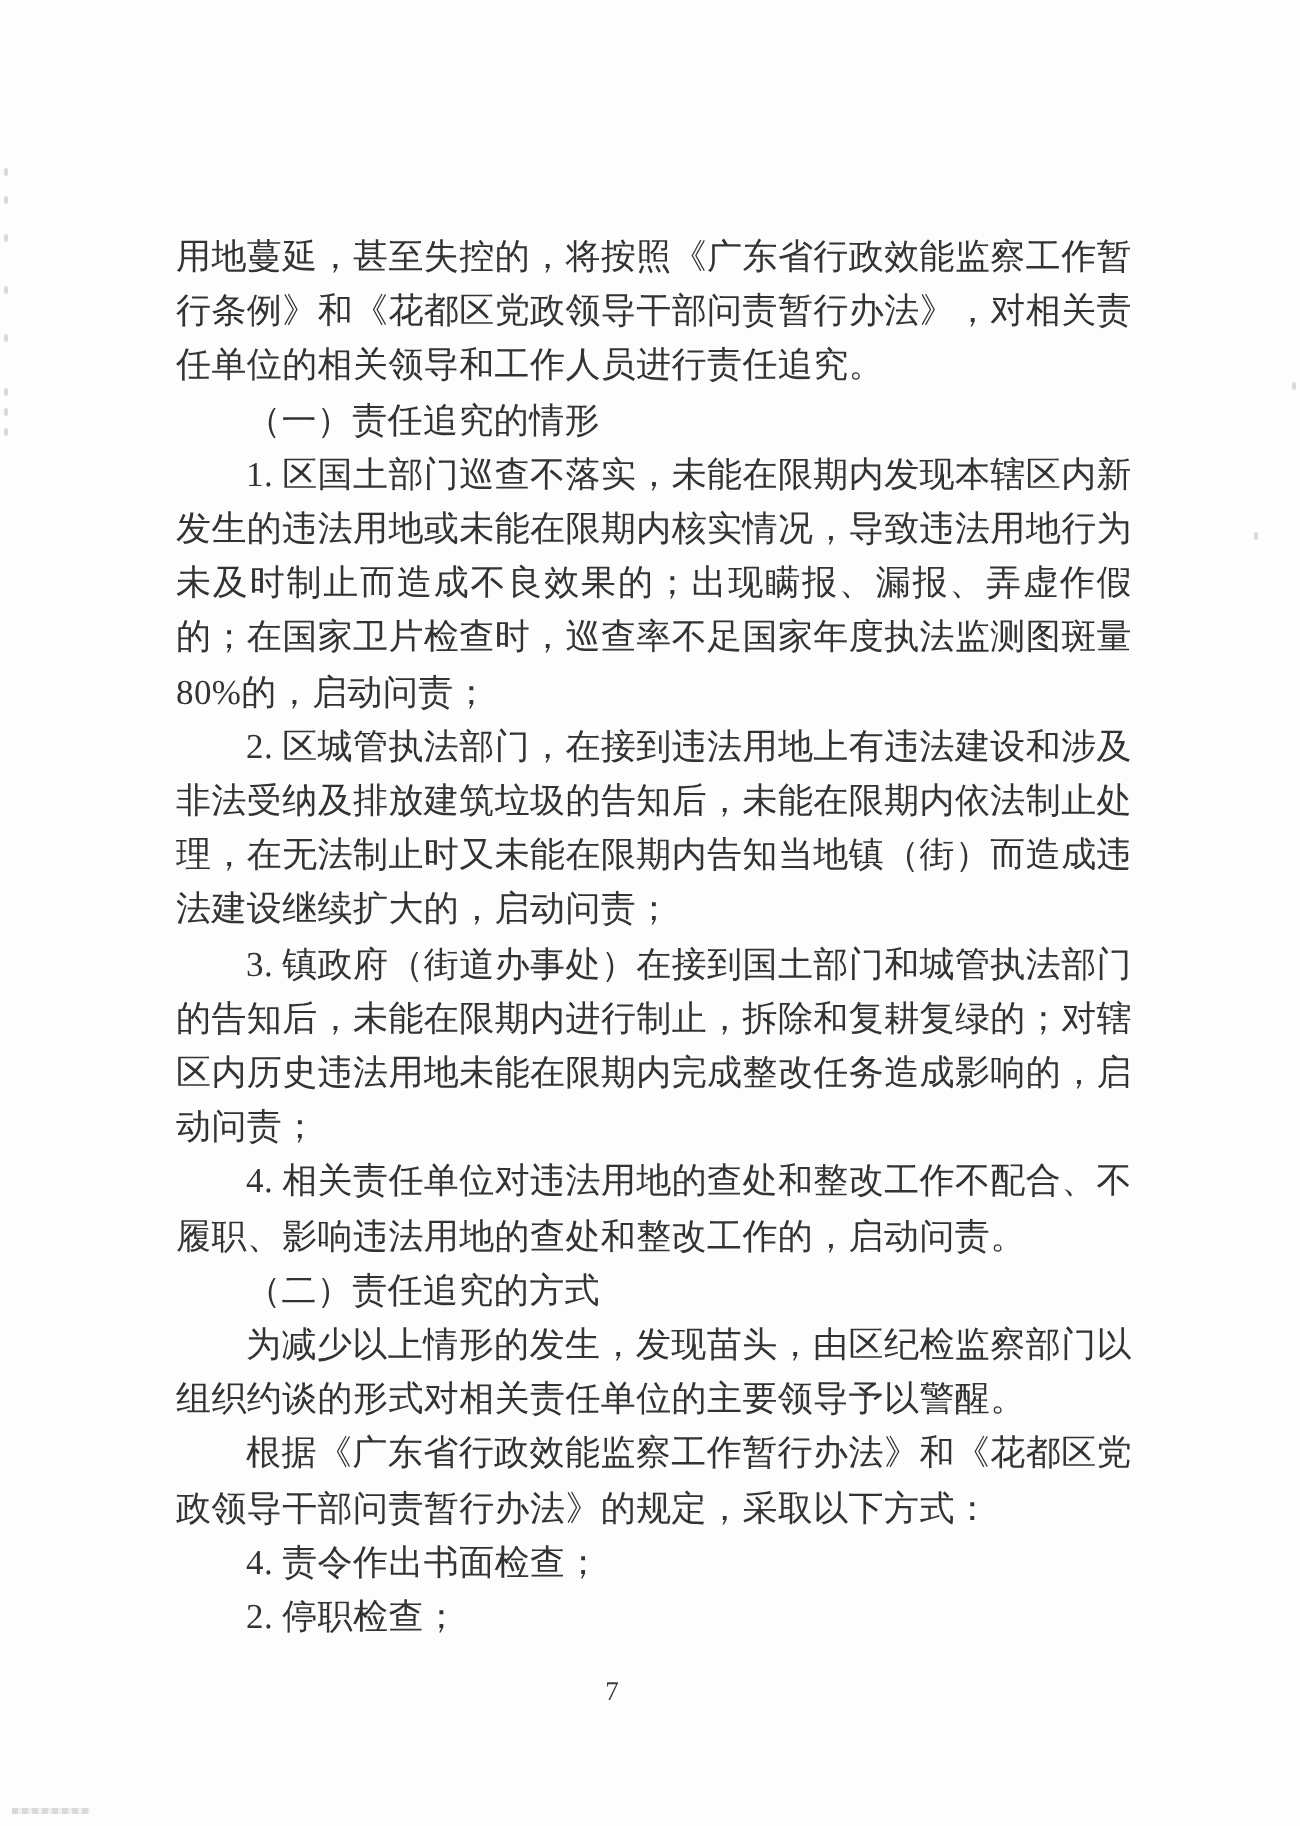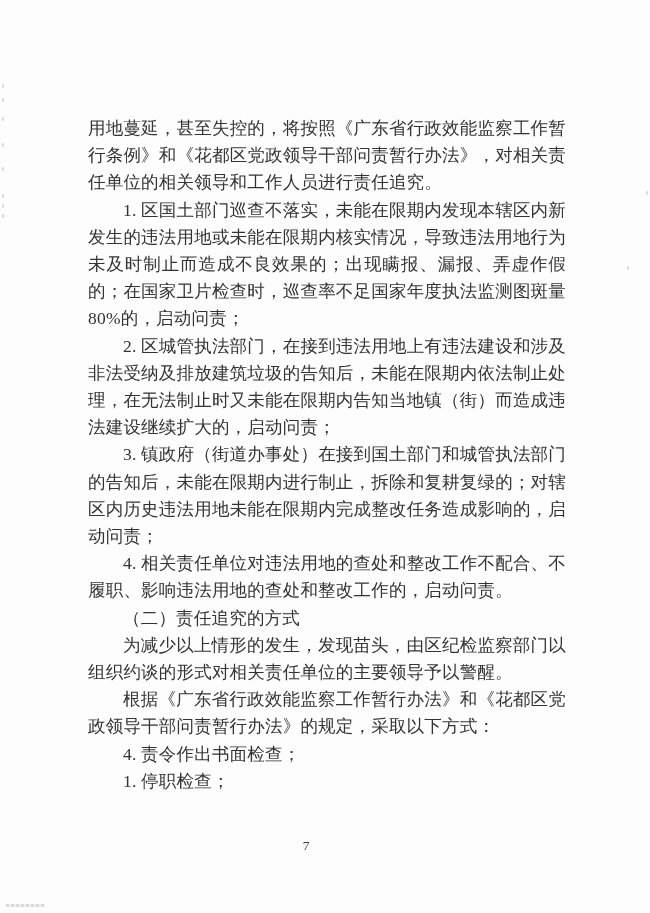--- a/index.html
+++ b/index.html
@@ -76,28 +76,29 @@
   <i class="speck" style="left:2px; top:143px;"></i>
   <i class="speck" style="left:2px; top:167px;"></i>
   <i class="speck" style="left:2px; top:194px;"></i>
   <i class="speck" style="left:2px; top:204px;"></i>
   <i class="speck" style="left:2px; top:214px;"></i>
   <i class="speck" style="left:646px; top:191px;"></i>
   <i class="speck" style="left:627px; top:266px;"></i>
 
   <main class="content">
     <p class="para">用地蔓延，甚至失控的，将按照《广东省行政效能监察工作暂行条例》和《花都区党政领导干部问责暂行办法》，对相关责任单位的相关领导和工作人员进行责任追究。</p>
+    <p class="para indent">（一）责任追究的情形</p>
     <p class="para indent">1. 区国土部门巡查不落实，未能在限期内发现本辖区内新发生的违法用地或未能在限期内核实情况，导致违法用地行为未及时制止而造成不良效果的；出现瞒报、漏报、弄虚作假的；在国家卫片检查时，巡查率不足国家年度执法监测图斑量 80%的，启动问责；</p>
     <p class="para indent">2. 区城管执法部门，在接到违法用地上有违法建设和涉及非法受纳及排放建筑垃圾的告知后，未能在限期内依法制止处理，在无法制止时又未能在限期内告知当地镇（街）而造成违法建设继续扩大的，启动问责；</p>
     <p class="para indent">3. 镇政府（街道办事处）在接到国土部门和城管执法部门的告知后，未能在限期内进行制止，拆除和复耕复绿的；对辖区内历史违法用地未能在限期内完成整改任务造成影响的，启动问责；</p>
     <p class="para indent">4. 相关责任单位对违法用地的查处和整改工作不配合、不履职、影响违法用地的查处和整改工作的，启动问责。</p>
     <p class="para indent">（二）责任追究的方式</p>
     <p class="para indent">为减少以上情形的发生，发现苗头，由区纪检监察部门以组织约谈的形式对相关责任单位的主要领导予以警醒。</p>
     <p class="para indent">根据《广东省行政效能监察工作暂行办法》和《花都区党政领导干部问责暂行办法》的规定，采取以下方式：</p>
     <p class="para indent">4. 责令作出书面检查；</p>
-    <p class="para indent">1. 停职检查；</p>
+    <p class="para indent">2. 停职检查；</p>
   </main>
 
   <div class="page-number">7</div>
 
   <div class="smudge"></div>
 
 </div>
 
 </body></html>

